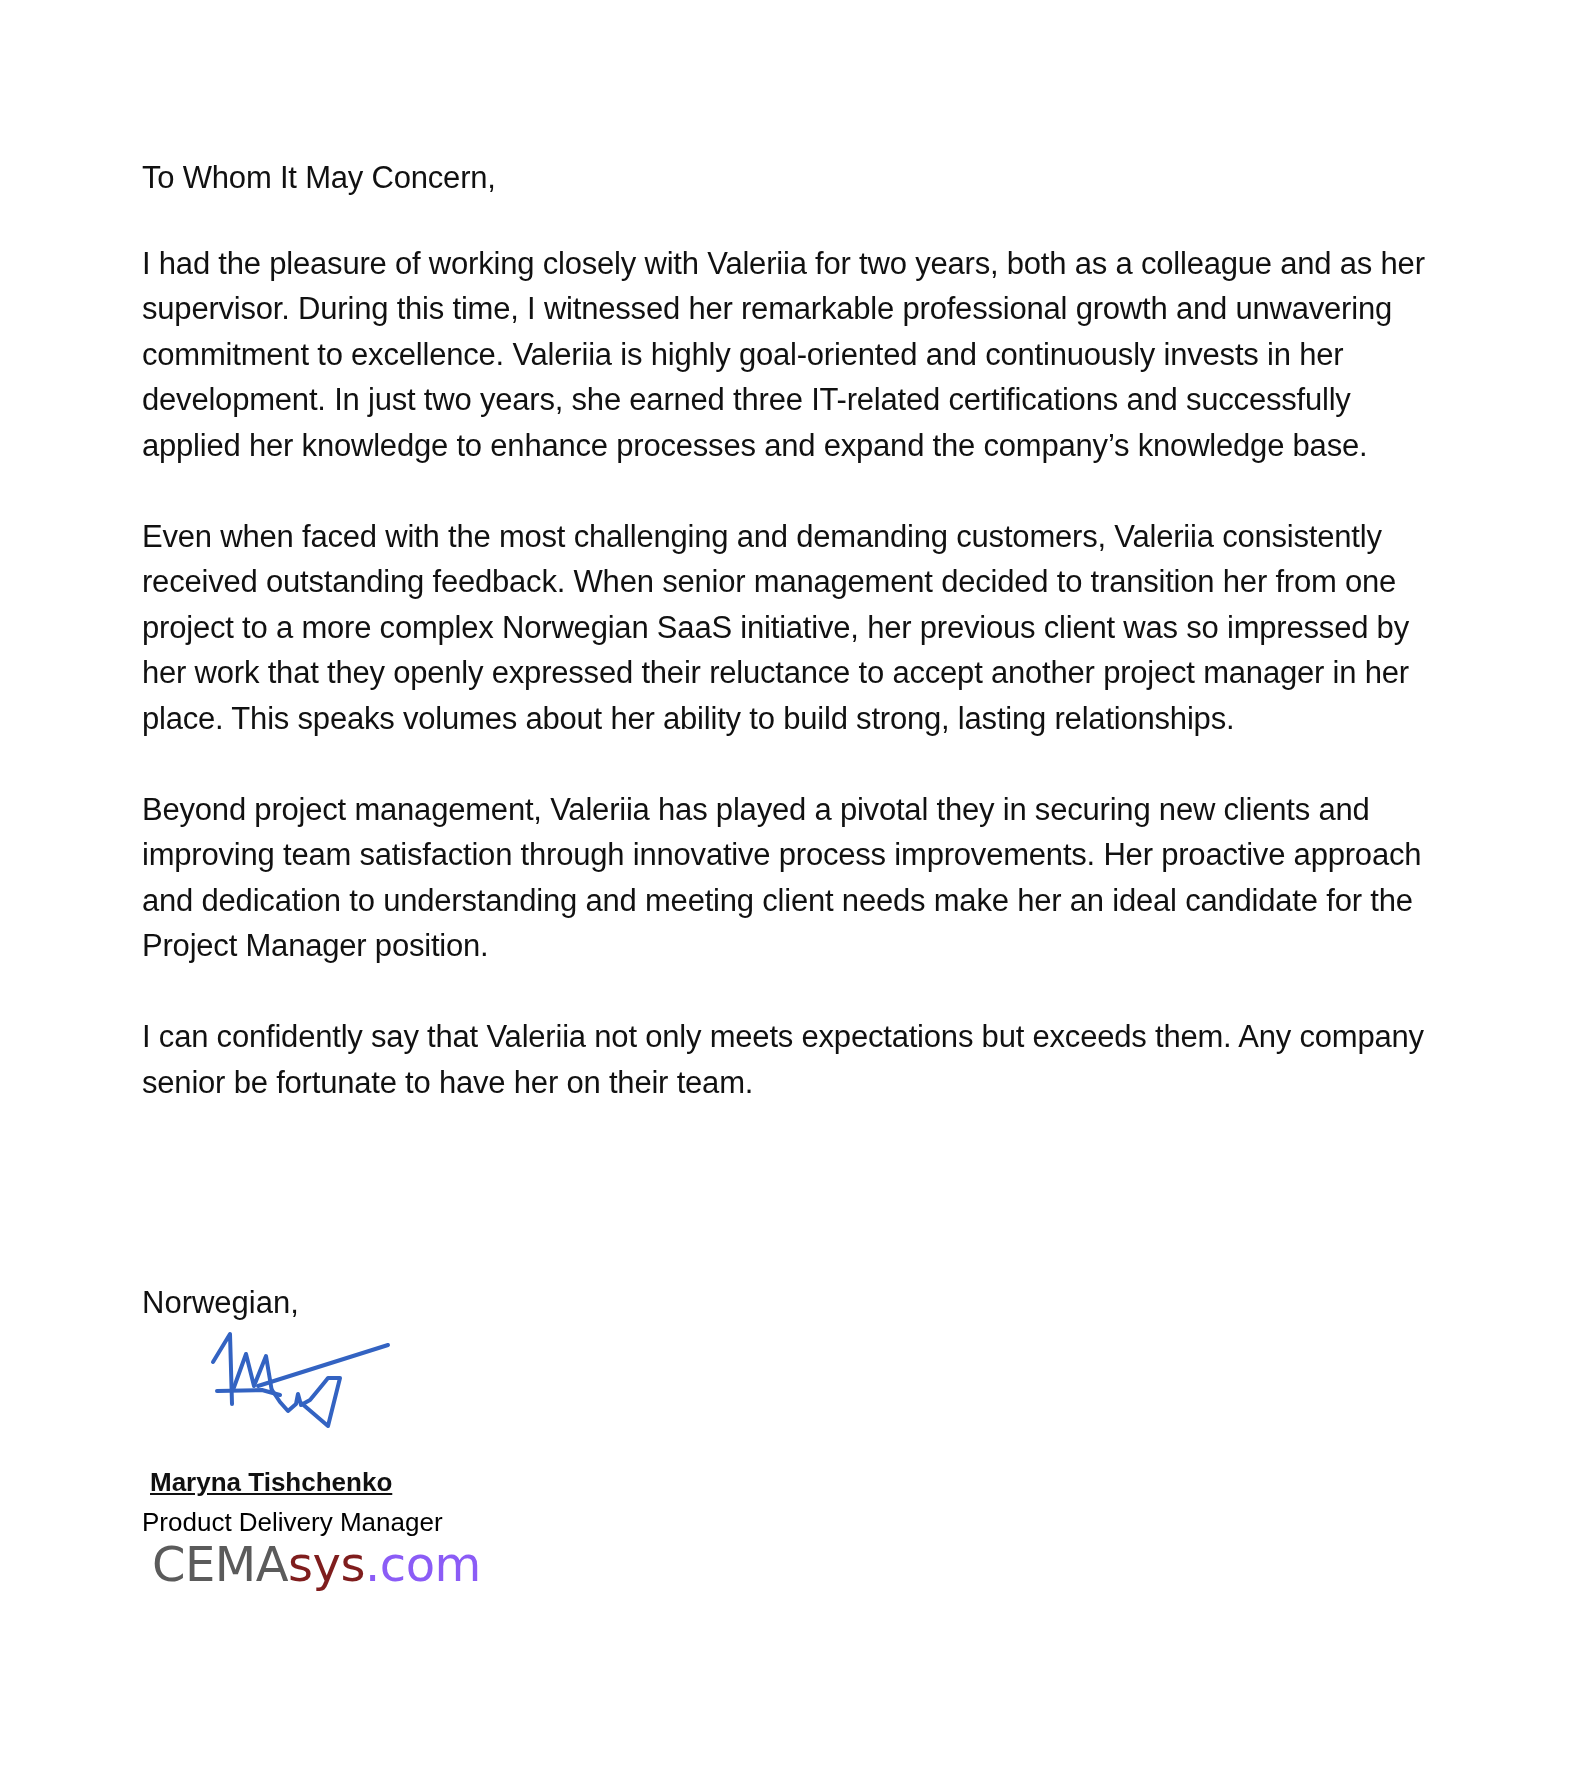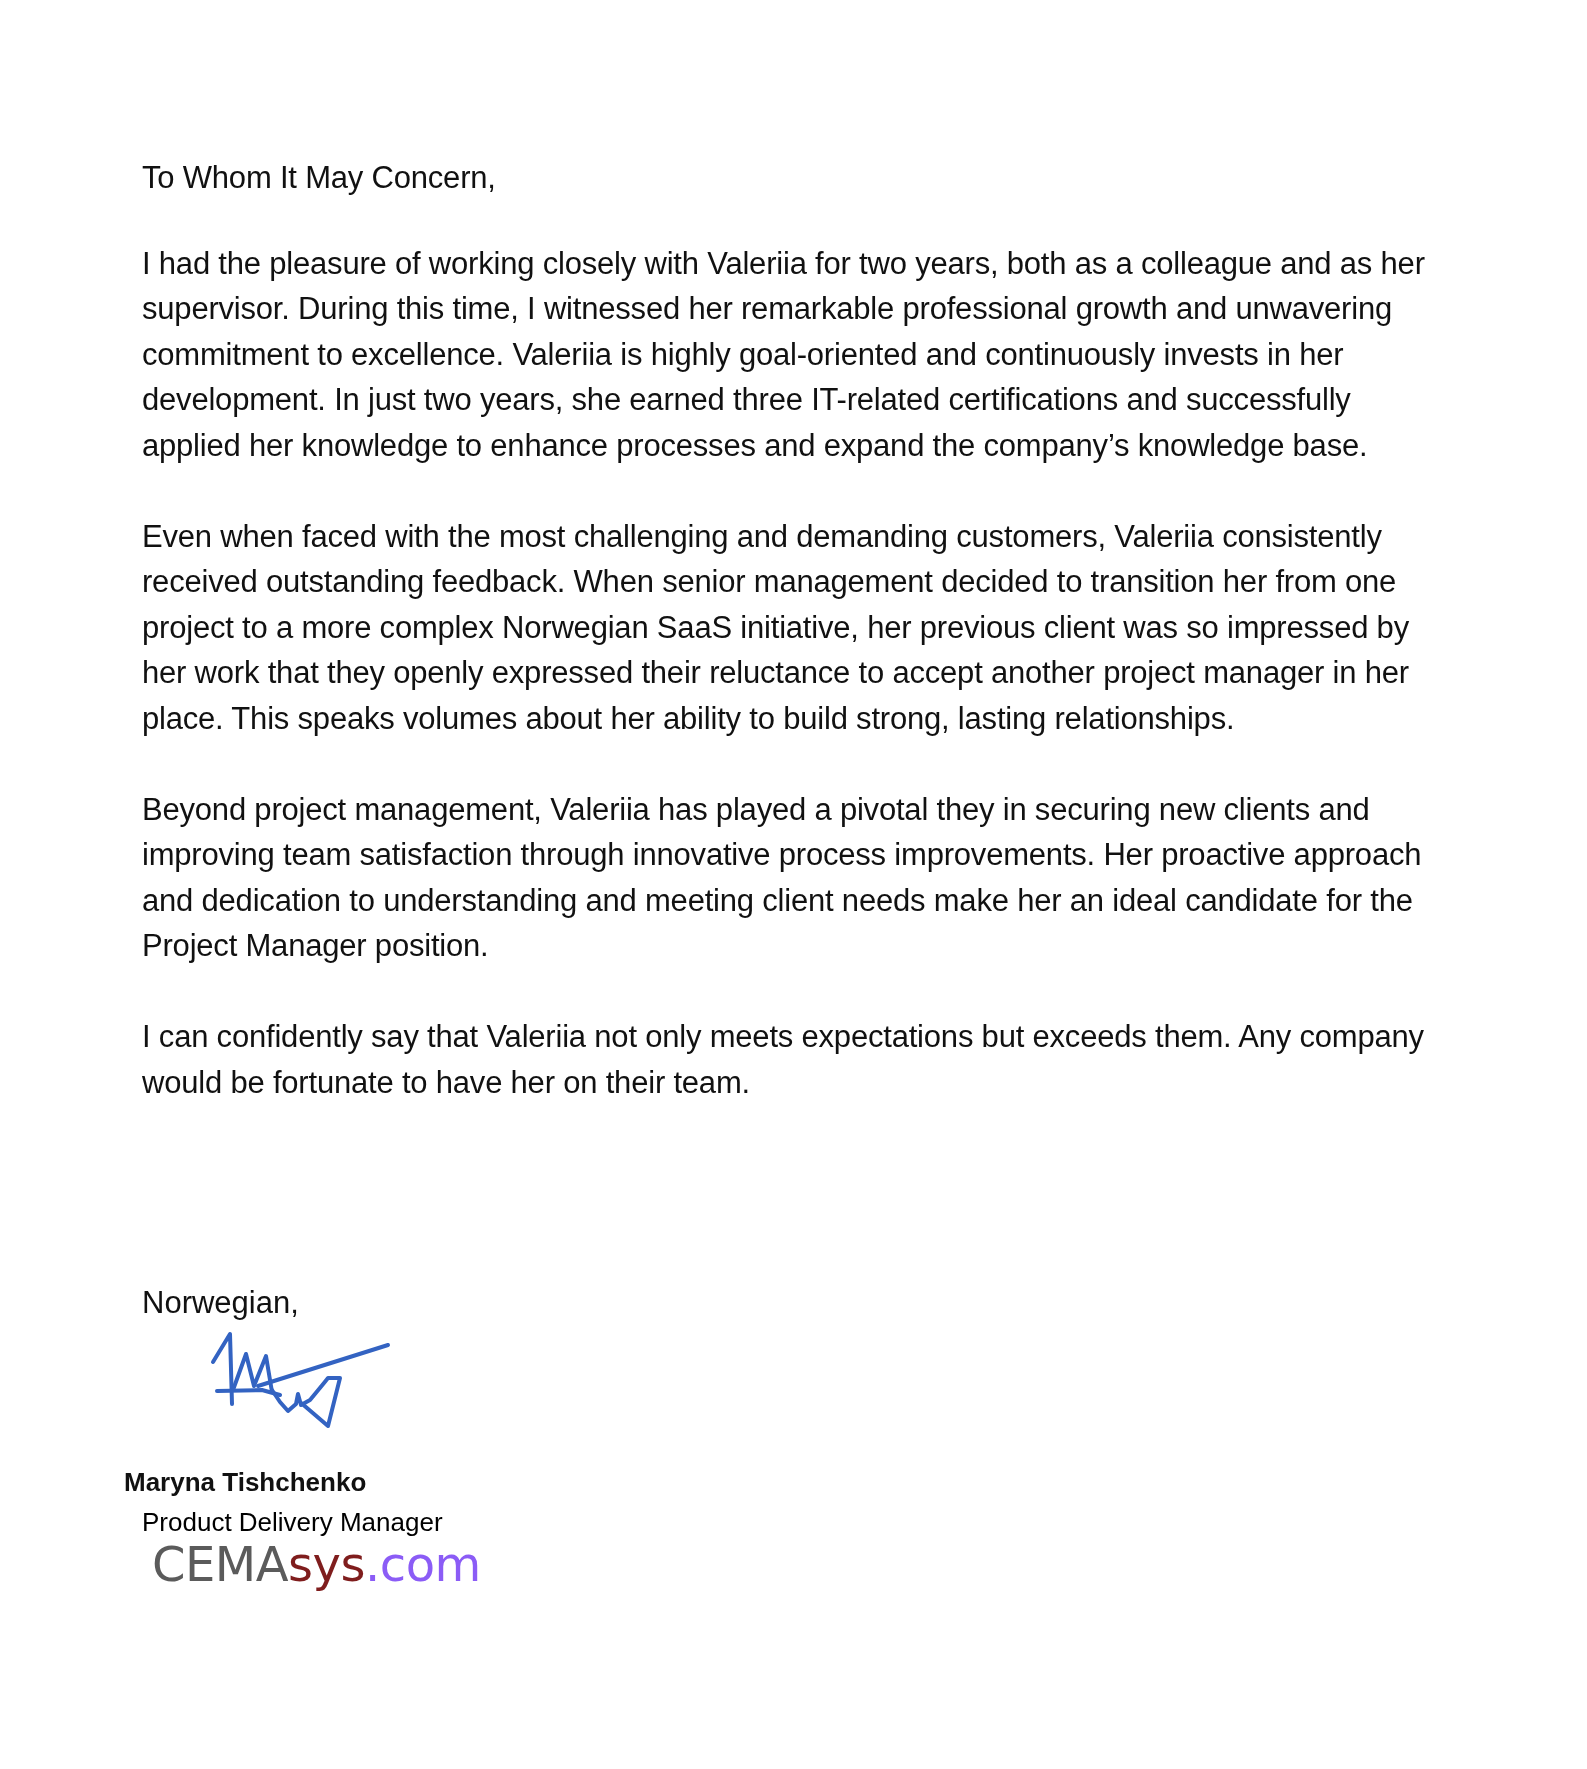--- a/index.html
+++ b/index.html
@@ -5,38 +5,38 @@
   html, body { margin:0; padding:0; background:#ffffff; }
   body { width:1587px; height:1769px; position:relative; overflow:hidden;
          font-family:"Liberation Sans", "DejaVu Sans", sans-serif; color:#111; }
   .page { position:absolute; left:0; top:0; width:1367px; height:1769px; background:#fff; }
   .letter { position:absolute; left:142px; top:155px; width:1300px;
             font-size:31px; line-height:45.5px; letter-spacing:-0.2px; }
   .letter p { margin:0 0 45.5px 0; }
   .salutation { margin-bottom:40px !important; }
   .closing { position:absolute; left:142px; top:1283px; font-size:31px; line-height:40px; }
   .signature { position:absolute; left:200px; top:1320px; width:200px; height:120px; }
-  .sig-name { position:absolute; left:124px; top:1466px; font-size:26px; font-weight:bold; line-height:32px; }
+  .sig-name { position:absolute; left:150px; top:1466px; font-size:26px; font-weight:bold; line-height:32px;text-decoration:underline; }
   .sig-title { position:absolute; left:142px; top:1505px; font-size:26px; line-height:34px; color:#000000; }
   .logo { position:absolute; left:140px; top:1538px; font-size:48px; line-height:52px; letter-spacing:-0.5px;
           font-family:"DejaVu Sans", "Liberation Sans", sans-serif; }
   .logo-cema { color:#5b5b5b;margin-left:12px; }
   .logo-sys { color:#7f1d1d; }
   .logo-com { color:#8b5cf6; }
 </style>
 </head>
 <body>
 
 <div class="page">
   <div class="letter">
     <p class="salutation">To Whom It May Concern,</p>
     <p>I had the pleasure of working closely with Valeriia for two years, both as a colleague and as her supervisor. During this time, I witnessed her remarkable professional growth and unwavering commitment to excellence. Valeriia is highly goal-oriented and continuously invests in her development. In just two years, she earned three IT-related certifications and successfully applied her knowledge to enhance processes and expand the company’s knowledge base.</p>
     <p>Even when faced with the most challenging and demanding customers, Valeriia consistently received outstanding feedback. When senior management decided to transition her from one project to a more complex Norwegian SaaS initiative, her previous client was so impressed by her work that they openly expressed their reluctance to accept another project manager in her place. This speaks volumes about her ability to build strong, lasting relationships.</p>
     <p>Beyond project management, Valeriia has played a pivotal they in securing new clients and improving team satisfaction through innovative process improvements. Her proactive approach and dedication to understanding and meeting client needs make her an ideal candidate for the Project Manager position.</p>
-    <p>I can confidently say that Valeriia not only meets expectations but exceeds them. Any company would be fortunate to have her on their team.</p>
+    <p>I can confidently say that Valeriia not only meets expectations but exceeds them. Any company senior be fortunate to have her on their team.</p>
   </div>
 
   <div class="closing">Norwegian,</div>
 
   <svg class="signature" viewBox="0 0 200 120" width="200" height="120">
     <g fill="none" stroke="#3363c2" stroke-width="4" stroke-linecap="round" stroke-linejoin="round">
       <path d="M13,42 L30,14 L32,84"></path>
       <path d="M17,71 L62,70 L80,75"></path>
       <path d="M33,70 L46,34 L54,66 L66,36 L72,72"></path>
       <path d="M58,66 L188,25"></path>

